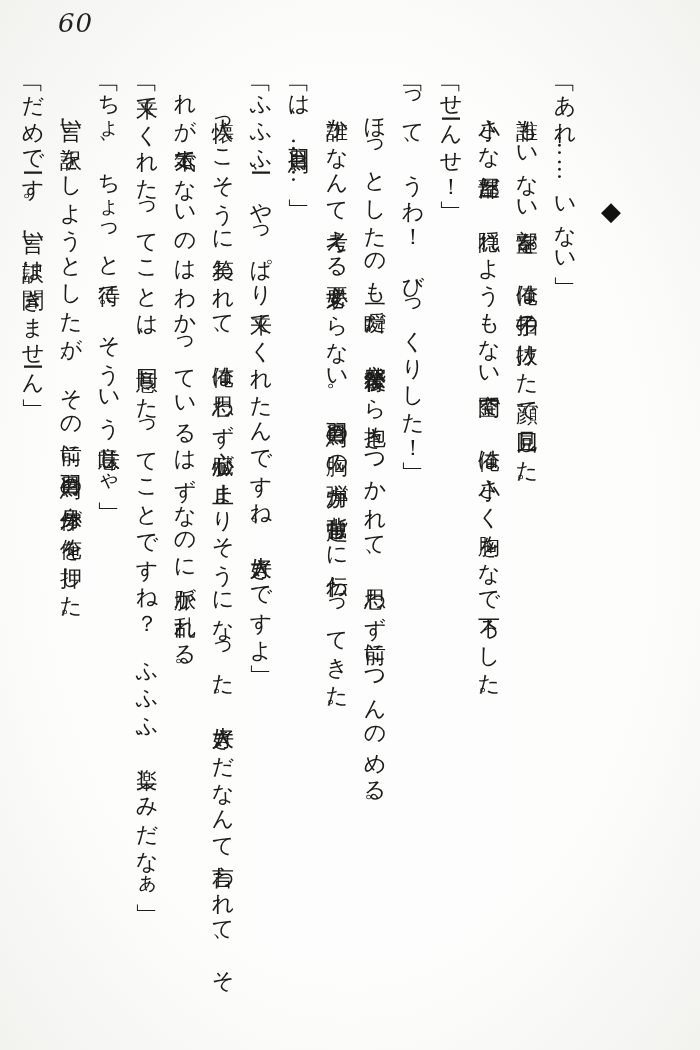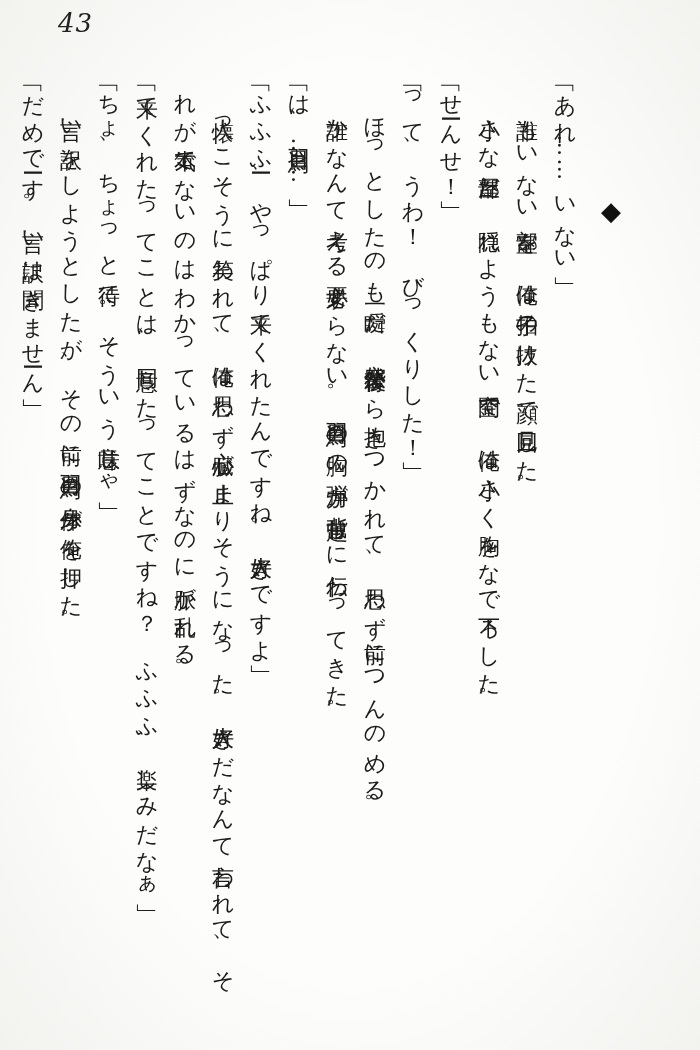--- a/index.html
+++ b/index.html
@@ -52,21 +52,21 @@
     font-size: 26px;
     margin-left: 8px !important;
     color: #111110;
   }
 </style>
 </head>
 <body>
 
 <div class="page">
 
-  <div class="page-number">43</div>
+  <div class="page-number">60</div>
 
   <div class="text-area">
 
     <p class="separator">◆</p>
 
     <p>「あれ……いない」</p>
     <p>　誰もいない部室を、俺は拍子の抜けた顔で見回した。</p>
     <p>　小さな部屋だ。隠れようもない空間で、俺は小さく胸をなで下ろした。</p>
     <p>「せーんせ！」</p>
     <p>「って、うわ！　びっくりした！」</p>

